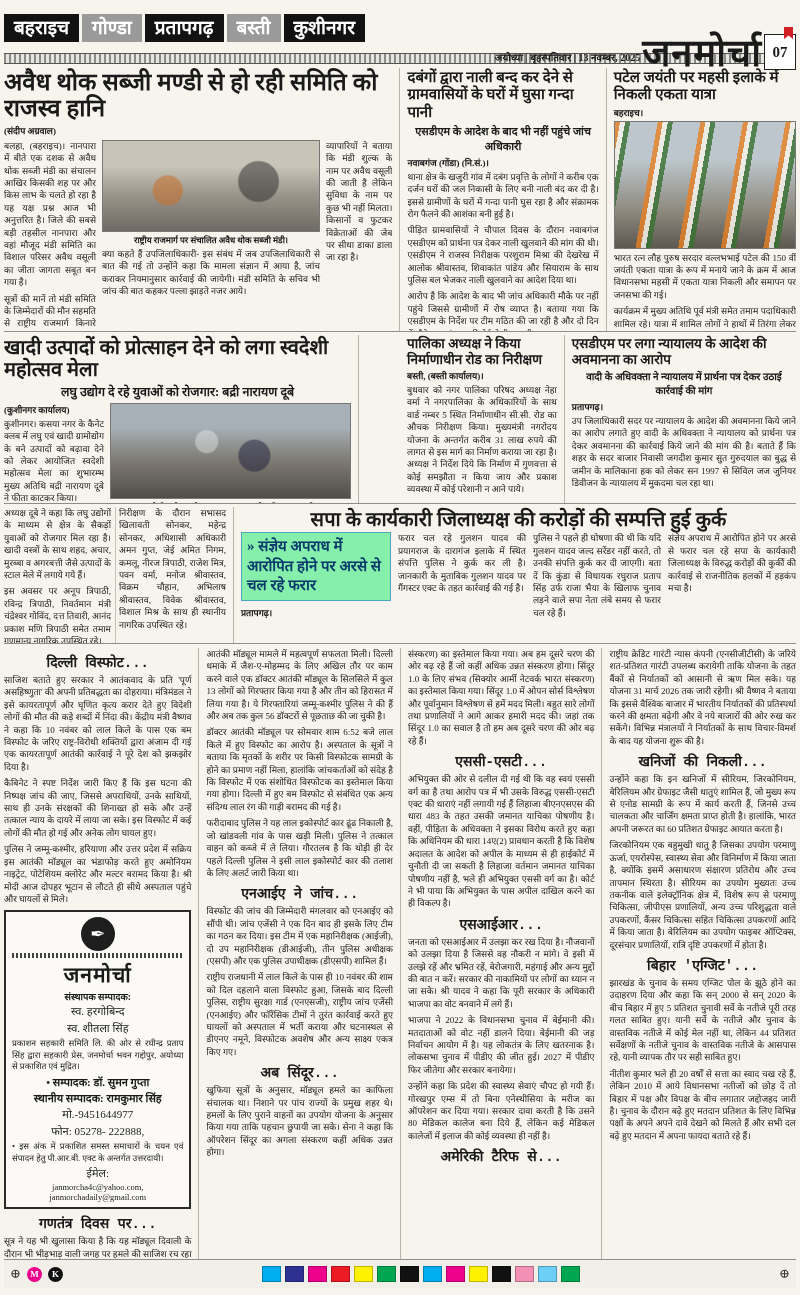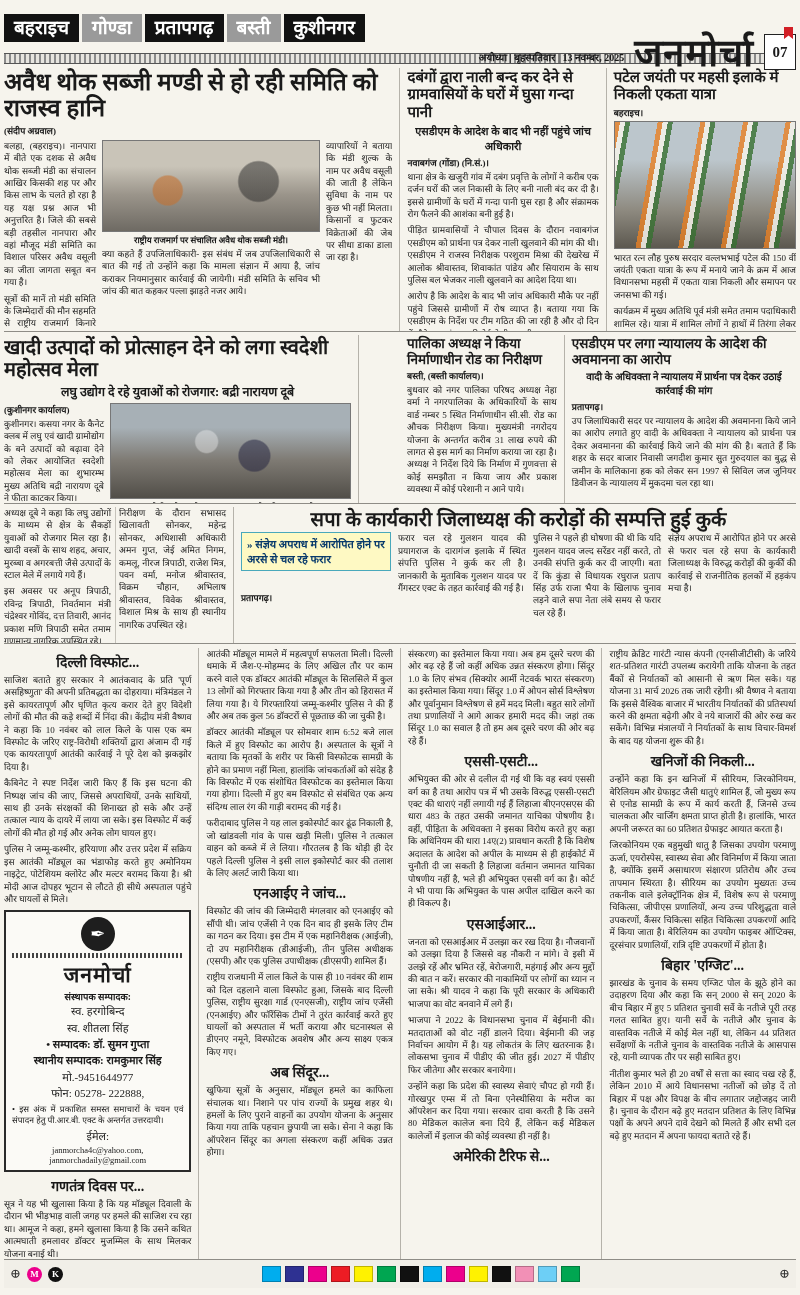--- a/index.html
+++ b/index.html
@@ -5,21 +5,21 @@
   html,body{margin:0;padding:0;background:#d8d5cd;}
   .page{position:relative;width:800px;height:1295px;margin:0 auto;background:#f6f4ed;
         font-family:"Liberation Serif","DejaVu Serif",serif;color:#1a1a1a;overflow:hidden;
         box-sizing:border-box;padding:0 4px;}
   
   .masthead{display:flex;align-items:center;justify-content:space-between;height:48px;padding-top:4px;}
   .editions{display:flex;gap:3px;align-items:center;}
   .ed{display:inline-block;padding:3px 10px;font-weight:bold;font-size:19px;color:#fff;line-height:1.2;}
   .ed.dark{background:#121212;}
   .ed.gray{background:#9a9a9a;}
-  .mh-right{display:flex;align-items:flex-end;gap:10px;margin-top:48px;}
+  .mh-right{display:flex;align-items:flex-end;gap:2px;margin-top:48px;}
   .mh-date{font-size:10px;font-weight:bold;white-space:nowrap;padding-bottom:6px;}
   .paper-title{font-size:38px;font-weight:900;letter-spacing:1px;line-height:.9;}
   .pagebox{position:relative;border:1.5px solid #222;width:30px;height:34px;display:flex;align-items:center;justify-content:center;font-weight:bold;font-size:15px;background:#fff;}
   .ribbon{position:absolute;top:-8px;right:2px;width:9px;height:12px;background:#d21f26;
           clip-path:polygon(0 0,100% 0,100% 100%,50% 70%,0 100%);}
   .tickstrip{height:9px;margin:1px 0 2px 0;background:repeating-linear-gradient(90deg,#8a8a8a 0 2px,#e7e5df 2px 5px);border-top:1px solid #555;border-bottom:1px solid #555;}
   
   section{box-sizing:border-box;border-bottom:1px solid #8e8c86;overflow:hidden;}
   article{box-sizing:border-box;overflow:hidden;}
   .h-xl{font-size:24px;font-weight:900;line-height:1.1;margin:1px 0 2px;}
@@ -59,27 +59,27 @@
   .a5{width:200px;}
   .a6{width:234px;}
   .a4row{display:flex;gap:6px;}
   .a4c1{width:100px;}
   .a4c2{flex:1;}
   .bandC{display:flex;height:140px;padding-top:3px;}
   .c-left{width:222px;}
   .c-right{flex:1;}
   .a7row{display:flex;gap:7px;margin-top:2px;}
   .a7box{width:150px;}
-  .hlbox{background:#fef9c3;border:1px solid #49a8bb;color:#083a6b;font-weight:bold;font-size:11px;padding:4px 5px;line-height:1.3;margin-bottom:20px;}
+  .hlbox{background:#86efac;border:1px solid #49a8bb;color:#083a6b;font-weight:bold;font-size:15px;padding:4px 5px;line-height:1.3;margin-bottom:5px;}
   .a7col{flex:1;}
   
   .bottomsec{display:flex;height:616px;padding-top:4px;}
   .bcol{width:191px;box-sizing:border-box;}
   .bcol + .bcol{border-left:1px solid #b5b2aa;padding-left:7px;margin-left:7px;width:198px;}
-  .bh{font-size:14px;font-weight:900;text-align:center;margin:4px 0 3px;}
+  .bh{font-size:14px;font-weight:900;text-align:center;margin:4px 0 3px;font-family:Liberation Mono, monospace;}
   
   .fbox{border:2px solid #2a2a2a;background:#fbfaf6;padding:5px 6px;margin:5px 0 4px;text-align:center;}
   .fnib{width:34px;height:34px;border-radius:50%;background:#1e1e1e;color:#fff;display:flex;align-items:center;justify-content:center;font-size:18px;margin:0 auto 2px;}
   .fstrip{height:5px;background:repeating-linear-gradient(90deg,#444 0 2px,transparent 2px 4px);margin:2px 0;}
   .fname{font-size:21px;font-weight:900;letter-spacing:1px;}
   .flabel{font-size:9.5px;font-weight:bold;margin-top:2px;}
   .fsmall{font-size:8.5px;line-height:1.35;text-align:justify;margin:2px 0;}
   .fcenter{font-size:11px;line-height:1.4;text-align:center;margin:1px 0;}
   .femail{font-size:8.5px;text-align:center;}
   
@@ -213,20 +213,21 @@
       <p class="bp">साजिश बताते हुए सरकार ने आतंकवाद के प्रति 'पूर्ण असहिष्णुता' की अपनी प्रतिबद्धता का दोहराया। मंत्रिमंडल ने इसे कायरतापूर्ण और घृणित कृत्य करार देते हुए विदेशी लोगों की मौत की कड़े शब्दों में निंदा की। केंद्रीय मंत्री वैष्णव ने कहा कि 10 नवंबर को लाल किले के पास एक बम विस्फोट के जरिए राष्ट्र-विरोधी शक्तियों द्वारा अंजाम दी गई एक कायरतापूर्ण आतंकी कार्रवाई ने पूरे देश को झकझोर दिया है।</p>
       <p class="bp">कैबिनेट ने स्पष्ट निर्देश जारी किए हैं कि इस घटना की निष्पक्ष जांच की जाए, जिससे अपराधियों, उनके साथियों, साथ ही उनके संरक्षकों की शिनाख्त हो सके और उन्हें तत्काल न्याय के दायरे में लाया जा सके। इस विस्फोट में कई लोगों की मौत हो गई और अनेक लोग घायल हुए।</p>
       <p class="bp">पुलिस ने जम्मू-कश्मीर, हरियाणा और उत्तर प्रदेश में सक्रिय इस आतंकी मॉड्यूल का भंडाफोड़ करते हुए अमोनियम नाइट्रेट, पोटेशियम क्लोरेट और मल्टर बरामद किया है। श्री मोदी आज दोपहर भूटान से लौटते ही सीधे अस्पताल पहुंचे और घायलों से मिले।</p>
       <div class="fbox">
         <div class="fnib">✒</div>
         <div class="fstrip"></div>
         <div class="fname">जनमोर्चा</div>
         <div class="flabel">संस्थापक सम्पादक:</div>
         <div class="fcenter">स्व. हरगोबिन्द</div>
         <div class="fcenter">स्व. शीतला सिंह</div>
+        <div class="fsmall">प्रकाशन सहकारी समिति लि. की ओर से रघीन्द्र प्रताप सिंह द्वारा सहकारी प्रेस, जनमोर्चा भवन गद्दोपुर, अयोध्या से प्रकाशित एवं मुद्रित।</div>
         <div class="fcenter" style="font-weight:bold">• सम्पादक: डॉ. सुमन गुप्ता</div>
         <div class="fcenter" style="font-weight:bold">स्थानीय सम्पादक: रामकुमार सिंह</div>
         <div class="fcenter">मो.-9451644977</div>
         <div class="fcenter">फोन: 05278- 222888,</div>
         <div class="fsmall">• इस अंक में प्रकाशित समस्त समाचारों के चयन एवं संपादन हेतु पी.आर.बी. एक्ट के अन्तर्गत उत्तरदायी।</div>
         <div class="fcenter">ईमेल:</div>
         <div class="femail">janmorcha4c@yahoo.com,</div>
         <div class="femail">janmorchadaily@gmail.com</div>
       </div>
       <div class="bh">गणतंत्र दिवस पर...</div>

